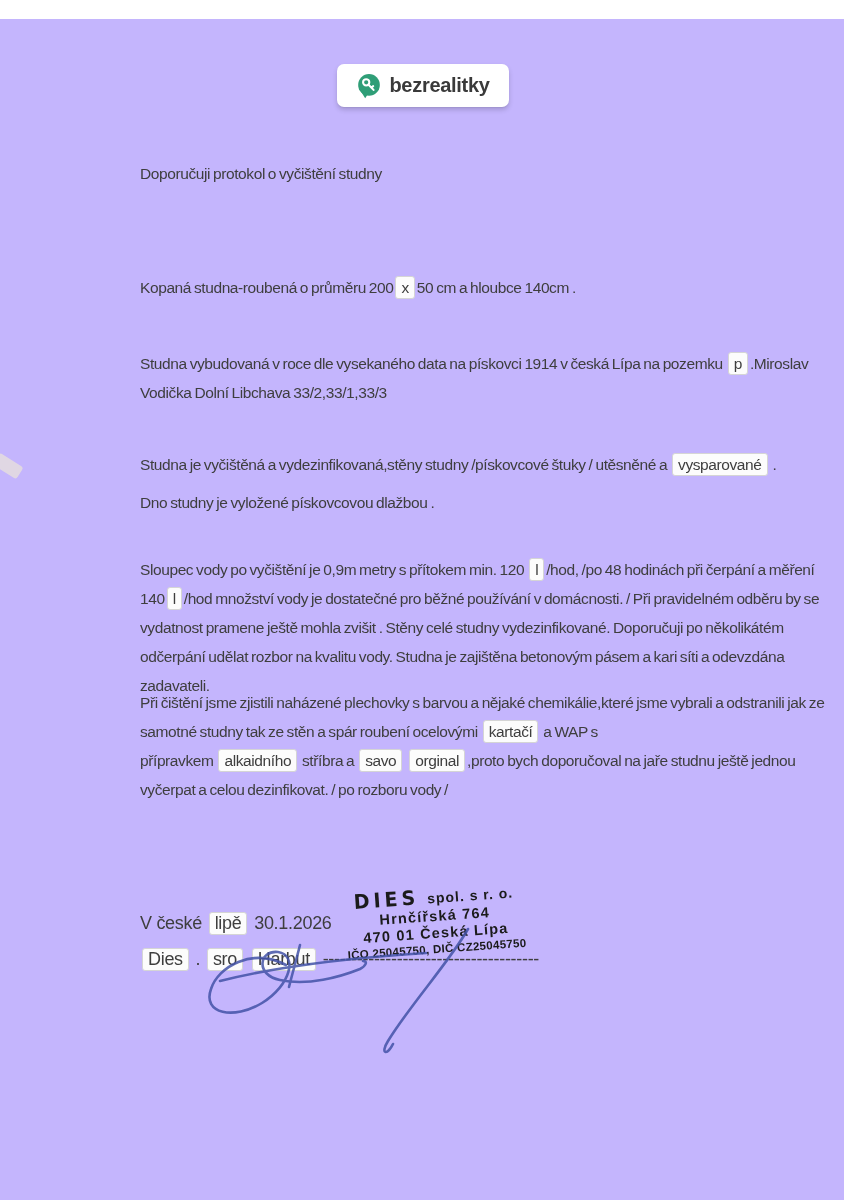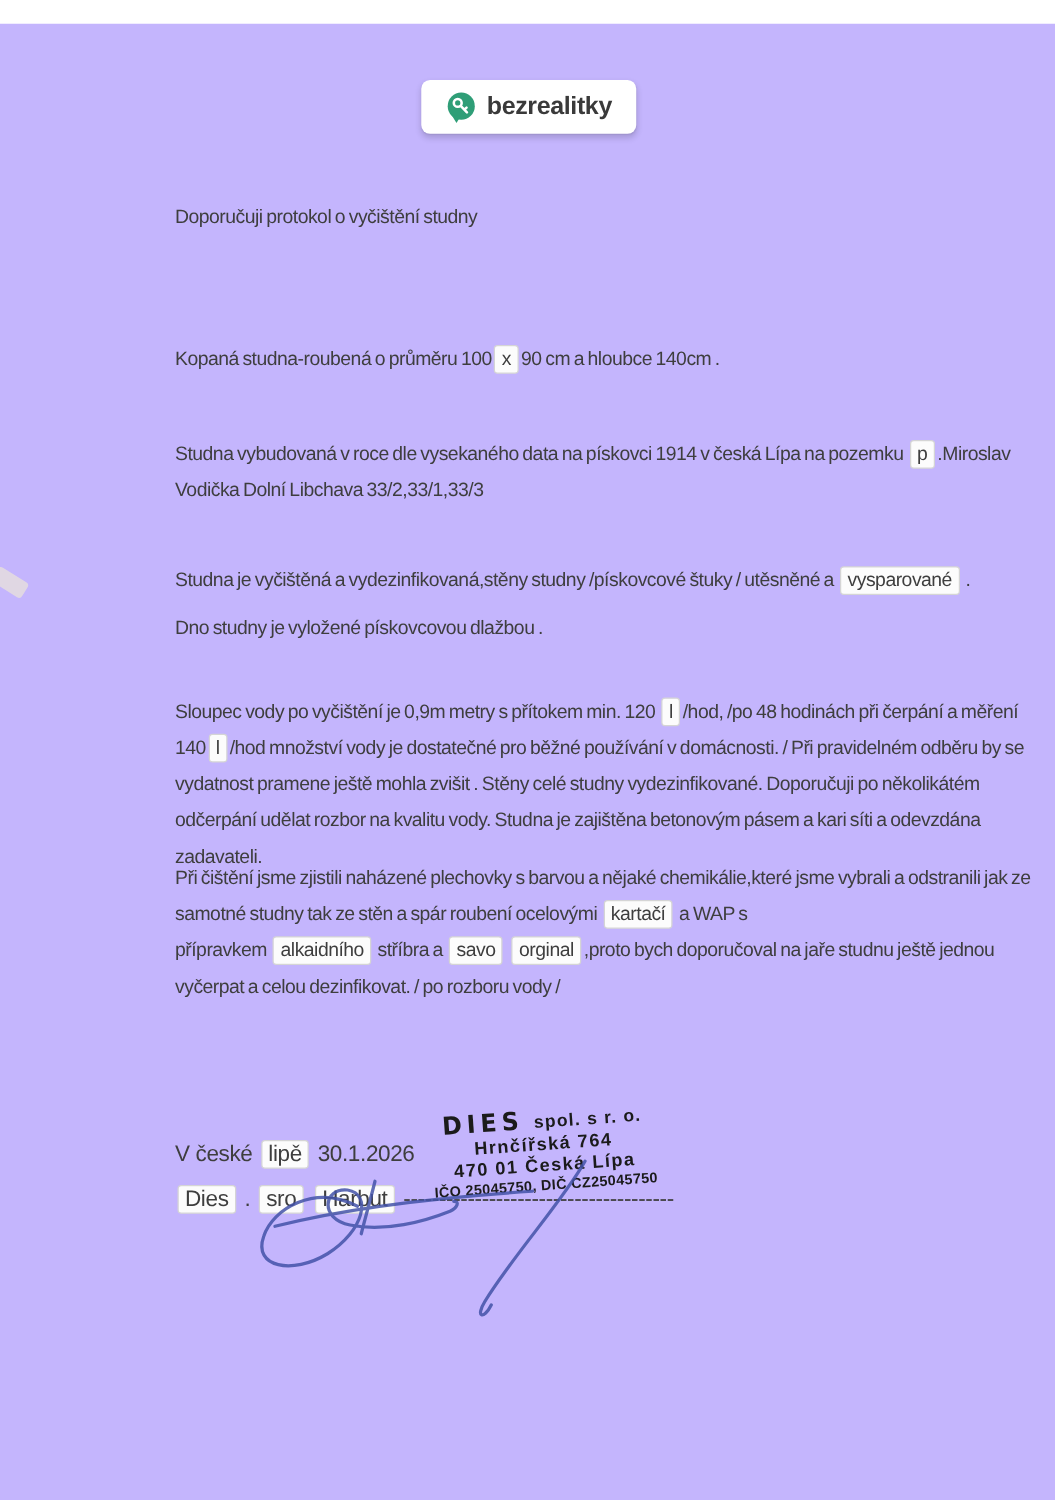--- a/index.html
+++ b/index.html
@@ -60,21 +60,21 @@
         <path d="M4.5 17 L8.5 23.4 L11.5 18.5 Z" fill="#2f9e77"></path>
         <circle cx="9.4" cy="8.6" r="2.9" fill="none" stroke="#ffffff" stroke-width="1.9"></circle>
         <path d="M11.6 10.8 L16.2 15.6 M14.3 13.6 L15.9 12.1" fill="none" stroke="#ffffff" stroke-width="1.9" stroke-linecap="round"></path>
       </svg>
     </span>
     <span class="brand-text">bezrealitky</span>
   </div>
 
   <div class="doc-text" style="top:140px;">Doporučuji protokol o vyčištění studny</div>
 
-  <div class="doc-text" style="top:254px;"><span>Kopaná studna-roubená o průměru 100</span><span class="boxed">x</span><span>90 cm a hloubce 140cm .</span></div>
+  <div class="doc-text" style="top:254px;"><span>Kopaná studna-roubená o průměru 200</span><span class="boxed">x</span><span>50 cm a hloubce 140cm .</span></div>
   <div class="doc-text" style="top:330px;"><span>Studna vybudovaná v roce dle vysekaného data na pískovci 1914 v česká Lípa na pozemku </span><span class="boxed">p</span><span>.Miroslav Vodička Dolní Libchava 33/2,33/1,33/3</span></div>
   <div class="doc-text" style="top:469px;"><span>Dno studny je vyložené pískovcovou dlažbou .</span></div>
   <div class="doc-text" style="top:431px;"><span>Studna je vyčištěná a vydezinfikovaná,stěny studny /pískovcové štuky / utěsněné a </span><span class="boxed">vysparované</span><span> .</span></div>
   <div class="doc-text" style="top:536px;"><span>Sloupec vody po vyčištění je 0,9m metry s přítokem min. 120 </span><span class="boxed">l</span><span>/hod, /po 48 hodinách při čerpání a měření 140</span><span class="boxed">l</span><span>/hod množství vody je dostatečné pro běžné používání v domácnosti. / Při pravidelném odběru by se vydatnost pramene ještě mohla zvišit . Stěny celé studny vydezinfikované. Doporučuji po několikátém odčerpání udělat rozbor na kvalitu vody. Studna je zajištěna betonovým pásem a kari síti a odevzdána zadavateli.</span></div>
   <div class="doc-text" style="top:669px;"><span>Při čištění jsme zjistili naházené plechovky s barvou a nějaké chemikálie,které jsme vybrali a odstranili jak ze samotné studny tak ze stěn a spár roubení ocelovými </span><span class="boxed">kartačí</span><span> a WAP s</span><br><span>přípravkem </span><span class="boxed">alkaidního</span><span> stříbra a </span><span class="boxed">savo</span><span> </span><span class="boxed">orginal</span><span>,proto bych doporučoval na jaře studnu ještě jednou vyčerpat a celou dezinfikovat. / po rozboru vody /</span></div>
 
   <div class="footer-line" style="top:893px;"><span>V české </span><span class="boxed">lipě</span><span> 30.1.2026</span></div>
   <div class="footer-line" style="top:929px;"><span class="boxed">Dies</span><span> . </span><span class="boxed">sro</span><span> </span><span class="boxed">Harbut</span><span> --------------------------------------</span></div>
 
   <div class="stamp">

